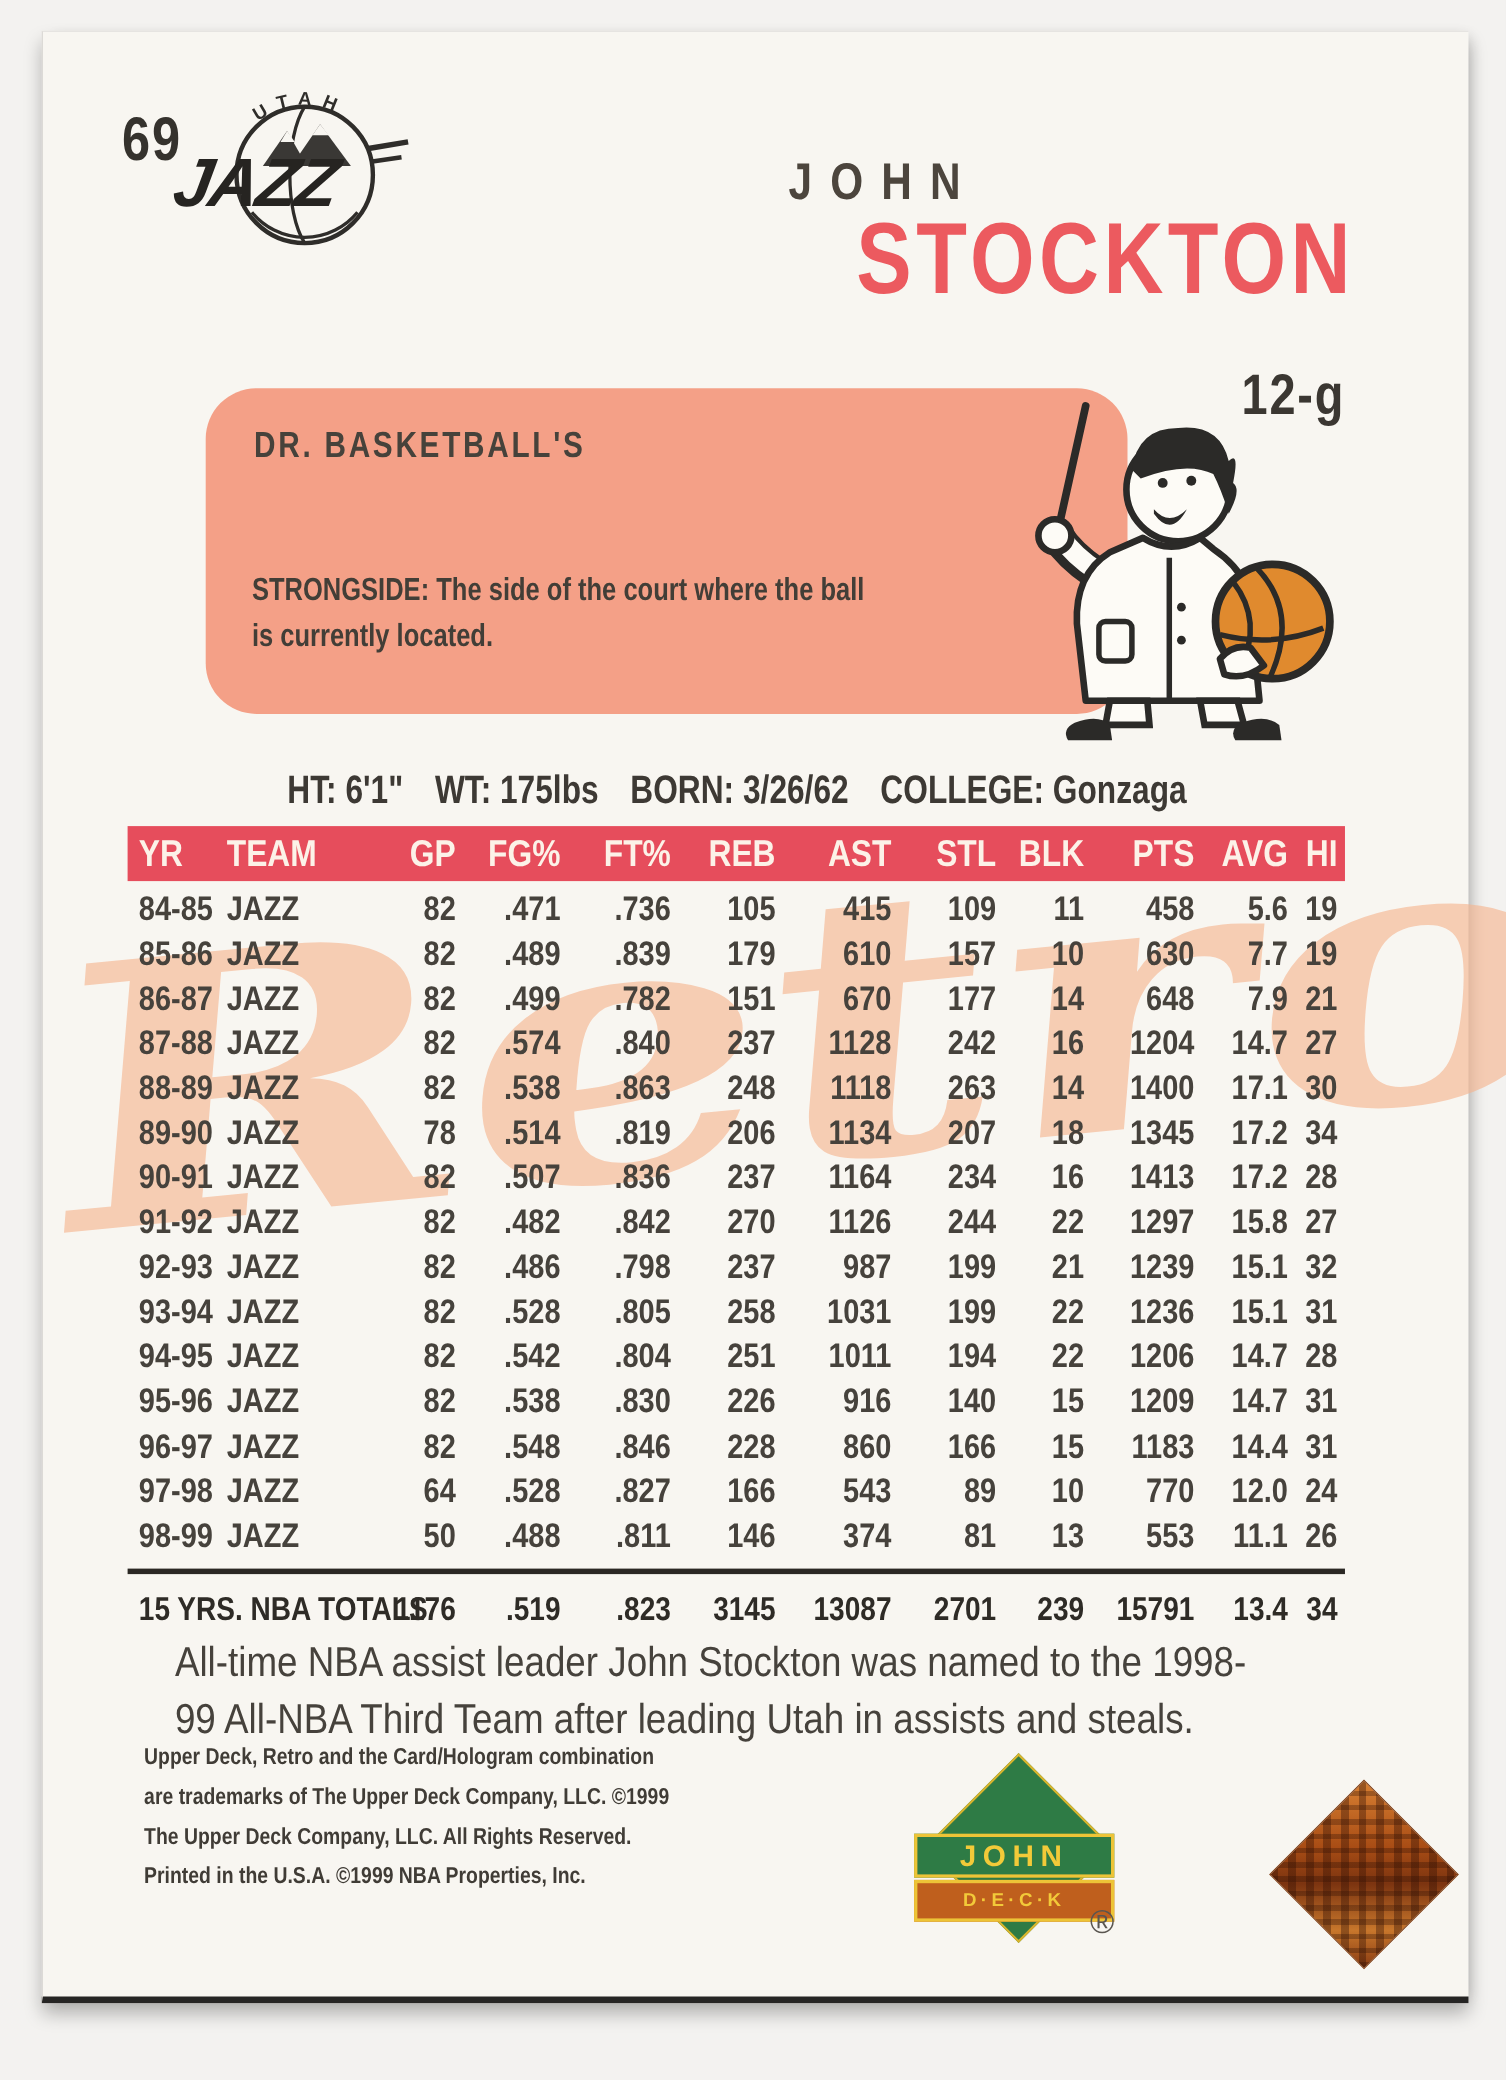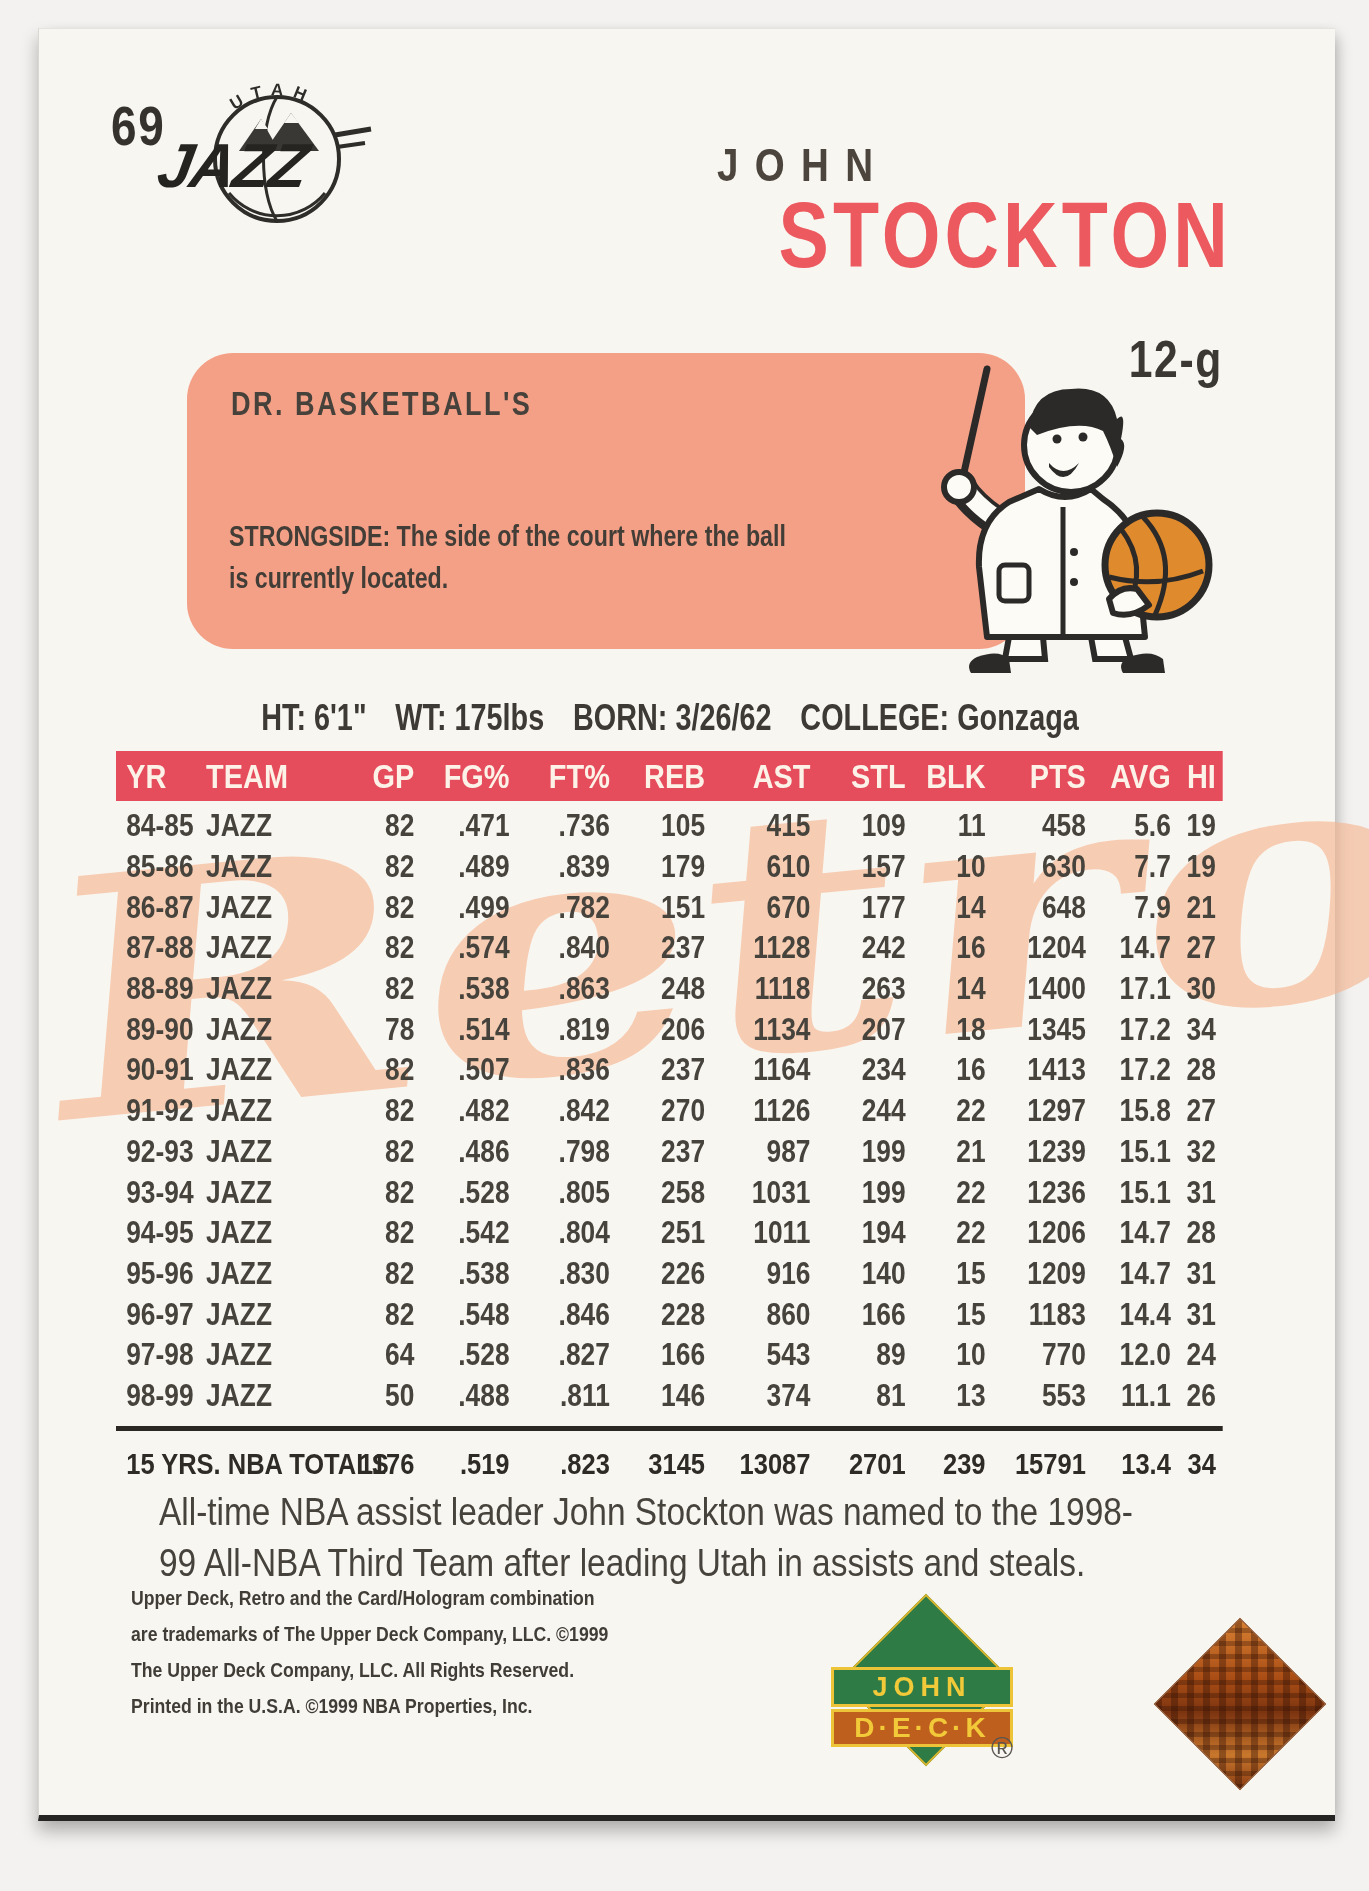--- a/index.html
+++ b/index.html
@@ -51,21 +51,21 @@
   .note .ln{display:block;transform:scaleX(.88);transform-origin:left top;white-space:nowrap;}
 
   .legal{position:absolute;left:92px;top:1551px;font-size:21px;font-weight:bold;color:#403c36;line-height:36px;}
   .legal .ln{display:block;transform:scaleX(.84);transform-origin:left top;white-space:nowrap;}
 
   .ud-logo{position:absolute;left:790px;top:1588px;width:190px;height:162px;}
   .ud-diamond{position:absolute;left:36px;top:2px;width:118px;height:118px;background:#2e7b45;border:2px solid #d9b52e;transform:rotate(45deg);}
   .ud-band{position:absolute;left:2px;width:182px;border:3px solid #edc437;box-sizing:border-box;text-align:center;
            color:#f2ca39;font-weight:bold;}
   .ud-band1{top:50px;height:40px;background:#2e7b45;font-size:27px;letter-spacing:6px;line-height:34px;}
-  .ud-band2{top:92px;height:38px;background:#bf5f1d;font-size:28px;letter-spacing:4px;line-height:32px;}
+  .ud-band2{top:92px;height:38px;background:#bf5f1d;font-size:17px;letter-spacing:4px;line-height:32px;}
   .ud-reg{position:absolute;right:6px;bottom:14px;font-size:30px;color:#5a5650;}
 
   .nba-logo{position:absolute;left:1000px;top:1592px;width:78px;height:136px;}
   .holo{position:absolute;left:1112px;top:1586px;width:176px;height:176px;}
   .holo-diamond{position:absolute;left:28px;top:28px;width:120px;height:120px;transform:rotate(45deg);overflow:hidden;
       background:linear-gradient(135deg,#d98133 0%,#a94d15 35%,#7c3410 55%,#c8772c 80%,#8a3c12 100%);
       border:1px solid #7c3a10;}
   .holo-tex{position:absolute;inset:0;
       background:repeating-linear-gradient(45deg,rgba(50,16,4,.38) 0 7px,rgba(255,255,255,0) 7px 16px),
                  repeating-linear-gradient(-45deg,rgba(40,12,3,.3) 0 5px,rgba(255,255,255,0) 5px 13px);}

